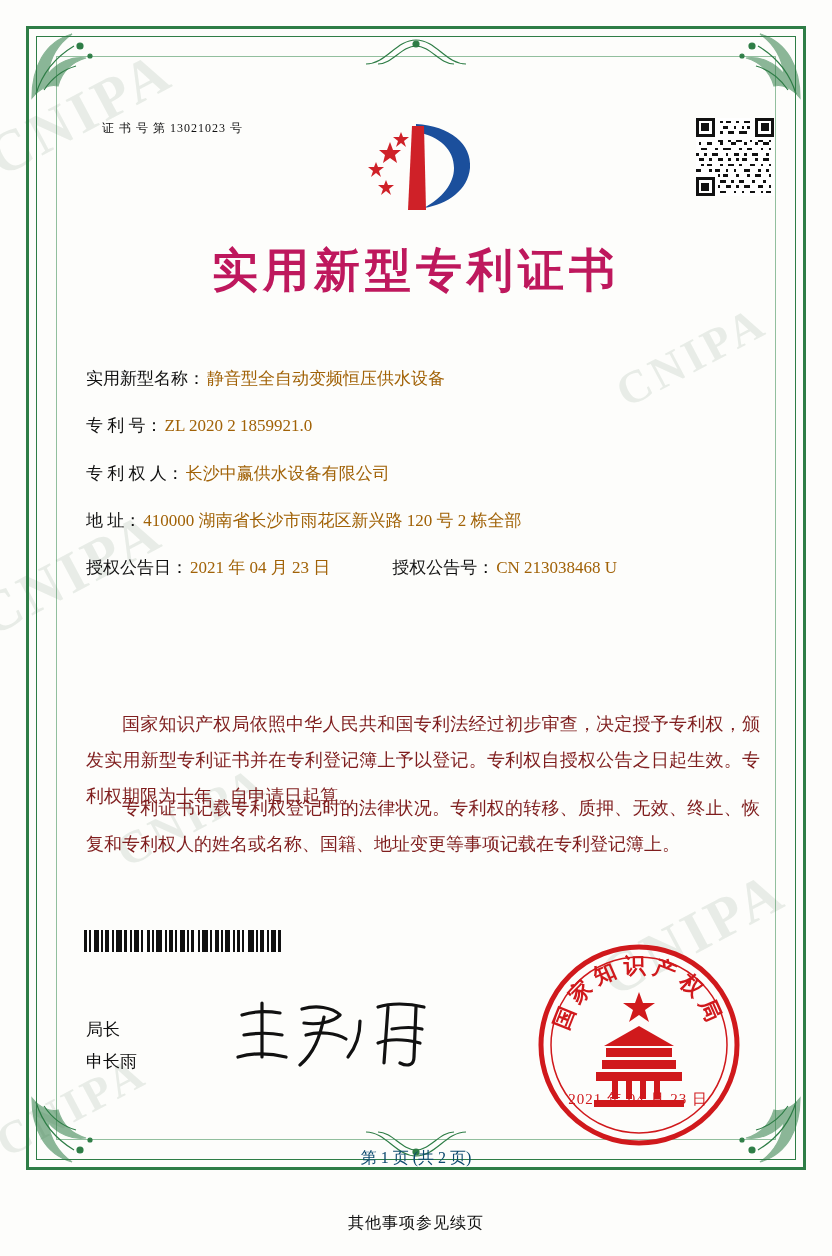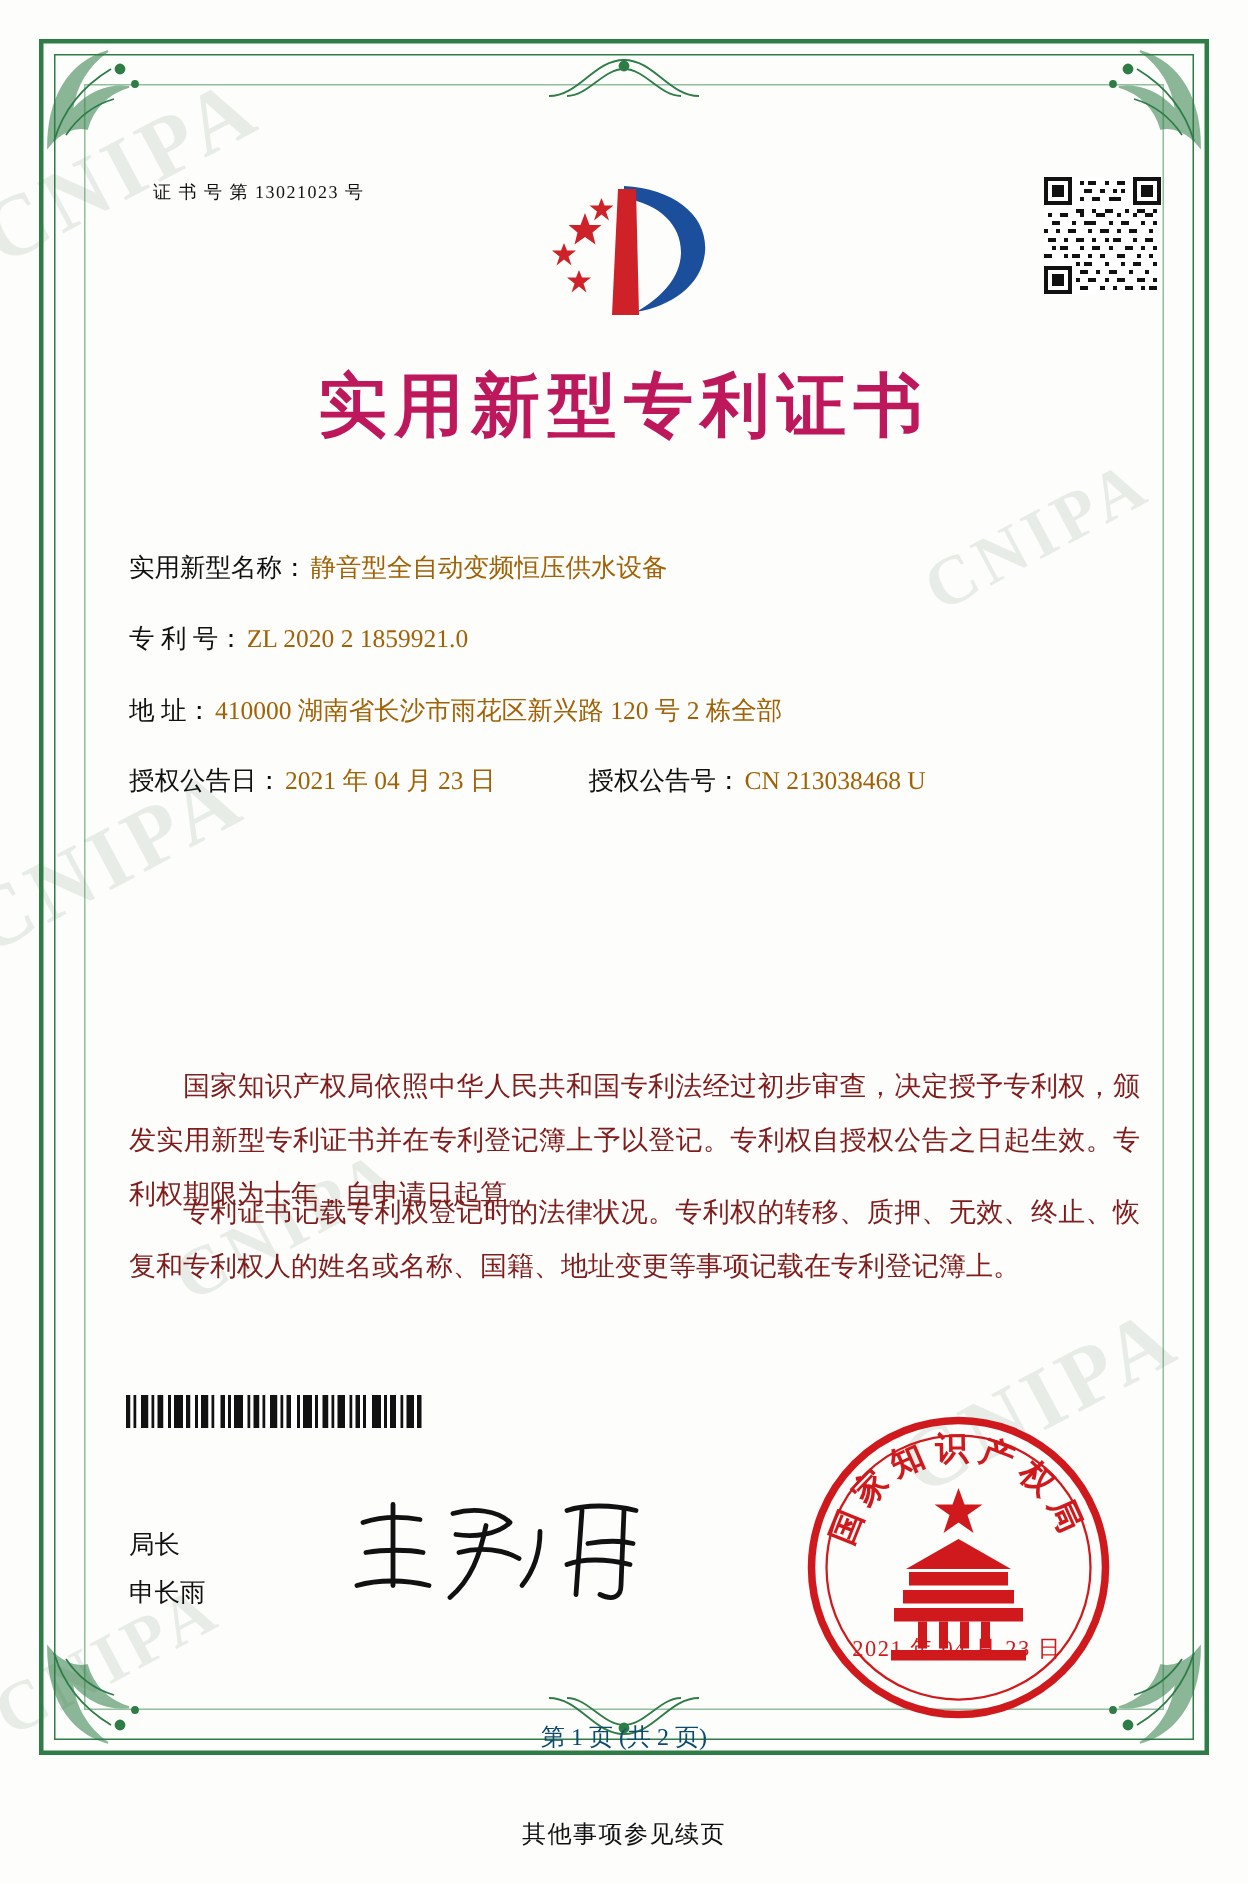--- a/index.html
+++ b/index.html
@@ -450,20 +450,24 @@
   <div class="fields">
     <div class="field-row">
       <span class="field-label">实用新型名称：</span>
       <span class="field-value">静音型全自动变频恒压供水设备</span>
     </div>
     <div class="field-row">
       <span class="field-label">专 利 号：</span>
       <span class="field-value">ZL 2020 2 1859921.0</span>
     </div>
     <div class="field-row">
+      <span class="field-label">专 利 权 人：</span>
+      <span class="field-value">长沙中赢供水设备有限公司</span>
+    </div>
+    <div class="field-row">
       <span class="field-label">地        址：</span>
       <span class="field-value">410000 湖南省长沙市雨花区新兴路 120 号 2 栋全部</span>
     </div>
     <div class="field-row double">
       <span class="field-label">授权公告日：</span>
       <span class="field-value">2021 年 04 月 23 日</span>
       <span class="field-gap"></span>
       <span class="field-label">授权公告号：</span>
       <span class="field-value">CN 213038468 U</span>
     </div>

